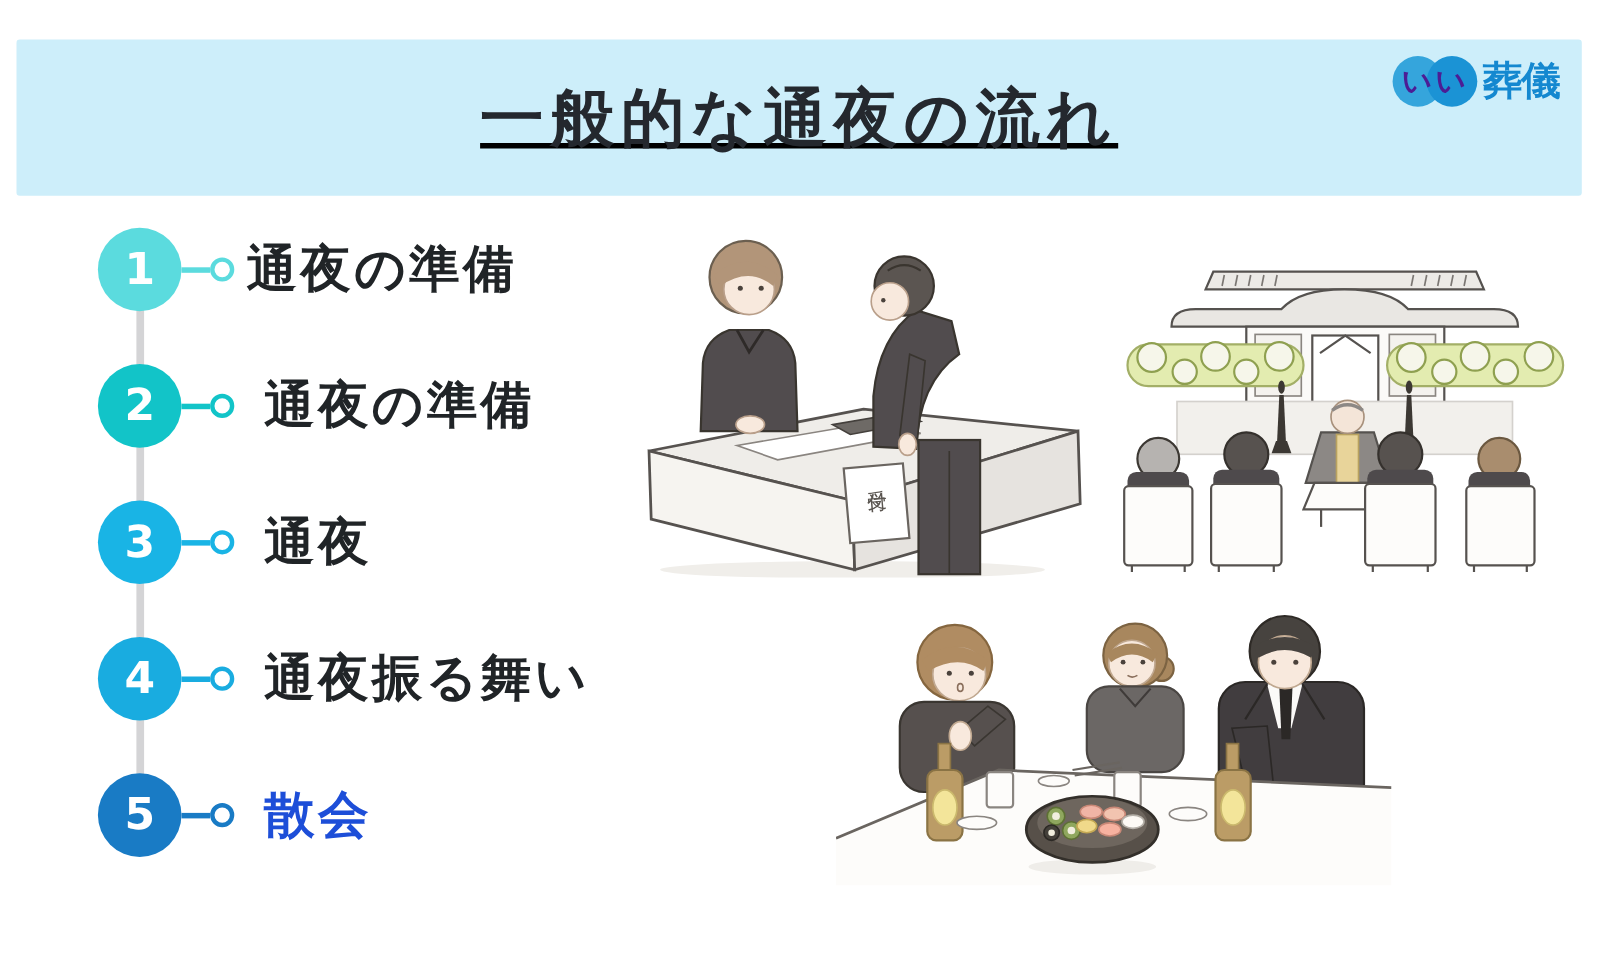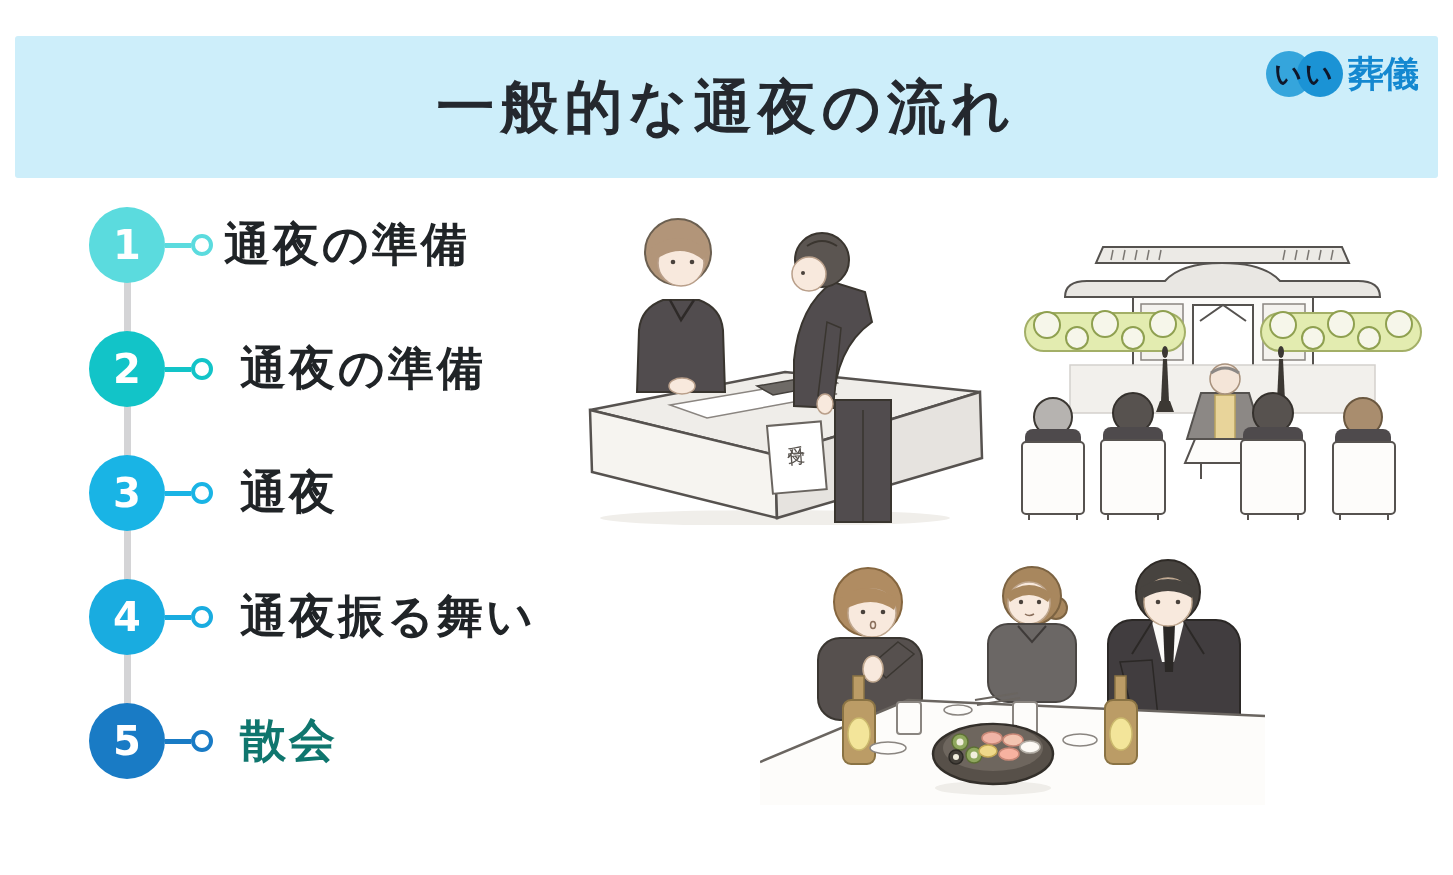--- a/index.html
+++ b/index.html
@@ -1,28 +1,28 @@
 <!DOCTYPE html>
 <html><head>
 <meta charset="utf-8">
 <style>
   html,body{margin:0;padding:0;background:#fff;}
   .canvas{position:relative;width:1453px;height:875px;background:#fff;overflow:hidden;
           font-family:"DejaVu Sans","Liberation Sans",sans-serif;}
   
   .header{position:absolute;left:15px;top:36px;width:1423px;height:142px;border-radius:3px;
-          display:flex;align-items:center;justify-content:center;}
+          display:flex;align-items:center;justify-content:center;text-decoration:underline;}
   .title{font-size:58px;font-weight:900;letter-spacing:6px;line-height:1;}
   .logo{position:absolute;right:20px;top:12px;height:52px;display:flex;align-items:center;gap:4px;}
   .logo-circles{position:relative;width:78px;height:46px;}
   .logo-circle{position:absolute;top:0;width:46px;height:46px;border-radius:50%;}
   .logo-circle.c1{left:0;}
   .logo-circle.c2{left:31px;}
   .logo-ii{position:absolute;left:0;top:0;width:78px;height:46px;display:flex;align-items:center;
-           justify-content:center;color:#0f172a;font-size:27px;font-weight:bold;letter-spacing:3px;}
+           justify-content:center;color:#4c1d95;font-size:27px;font-weight:bold;letter-spacing:3px;}
   .logo-sougi{font-size:36px;font-weight:900;line-height:1;letter-spacing:-1px;}
   
   .vline{position:absolute;left:124px;top:245px;width:7px;height:496px;}
   .step-row{position:absolute;left:89px;height:76px;display:flex;align-items:center;}
   .step-circle{width:76px;height:76px;border-radius:50%;display:flex;align-items:center;
                justify-content:center;color:#fff;font-size:40px;font-weight:bold;flex:0 0 auto;
                position:relative;z-index:1;}
   .step-hline{width:26px;height:5px;flex:0 0 auto;}
   .step-ring{width:14px;height:14px;border:4px solid #000;border-radius:50%;background:#fff;flex:0 0 auto;}
   .step-label{margin-left:27px;font-size:46px;font-weight:800;letter-spacing:3px;white-space:nowrap;}
@@ -73,21 +73,21 @@
     <div class="step-circle" style="background-color: rgb(25, 172, 224);">4</div>
     <div class="step-hline" style="background-color: rgb(25, 172, 224);"></div>
     <div class="step-ring" style="border-color: rgb(25, 172, 224);"></div>
     <div class="step-label" style="color: rgb(32, 36, 39);">通夜振る舞い</div>
   </div>
 
   <div class="step-row" style="top:703px;">
     <div class="step-circle" style="background-color: rgb(25, 123, 197);">5</div>
     <div class="step-hline" style="background-color: rgb(25, 123, 197);"></div>
     <div class="step-ring" style="border-color: rgb(25, 123, 197);"></div>
-    <div class="step-label" style="color: #0f766e;">散会</div>
+    <div class="step-label" style="color: #1d4ed8;">散会</div>
   </div>
 
   <svg class="illus" style="left:575px;top:200px;" width="415" height="325" viewBox="0 0 415 325">
     <ellipse cx="200" cy="318" rx="175" ry="8" fill="#f0eeea"></ellipse>
     <g>
       <polygon points="15,210 210,172 405,192 200,255" fill="#efede9" stroke="#56524f" stroke-width="2.5"></polygon>
       <polygon points="15,210 200,255 202,318 17,272" fill="#f6f4f0" stroke="#56524f" stroke-width="2.5"></polygon>
       <polygon points="200,255 405,192 407,258 202,318" fill="#e6e3df" stroke="#56524f" stroke-width="2.5"></polygon>
       <polygon points="95,205 225,183 262,194 132,218" fill="#ffffff" stroke="#8a8580" stroke-width="1.5"></polygon>
       <polygon points="182,186 246,175 262,183 198,195" fill="#6e6a66" stroke="#44403c" stroke-width="1.5"></polygon>

